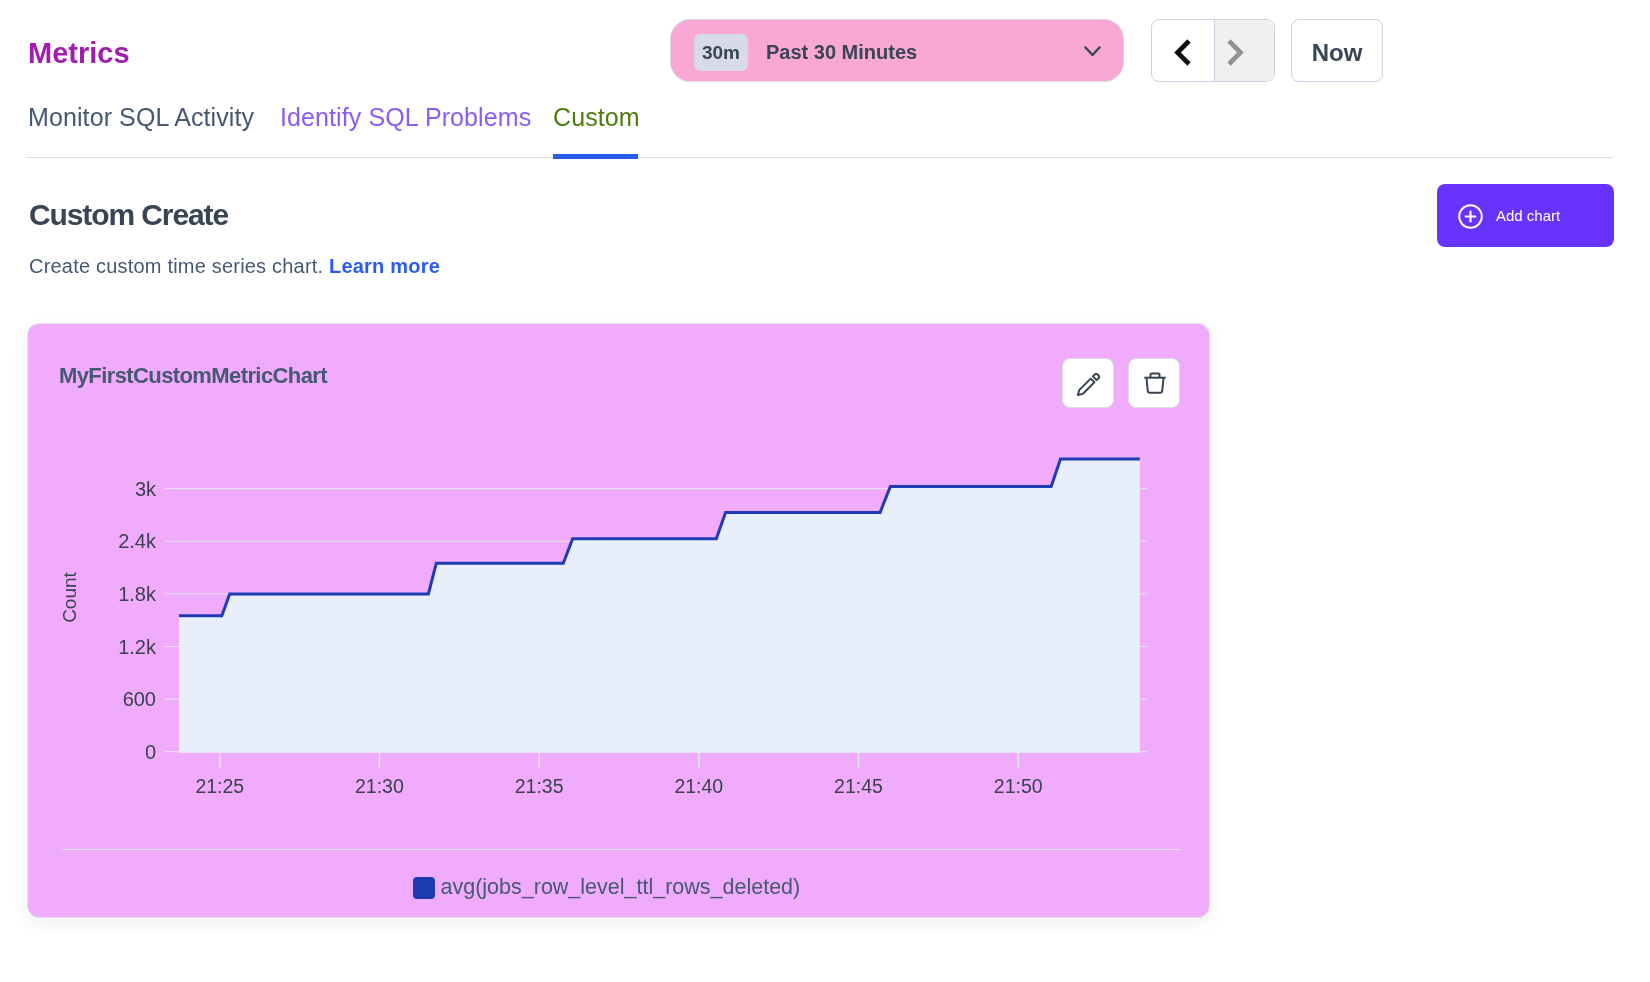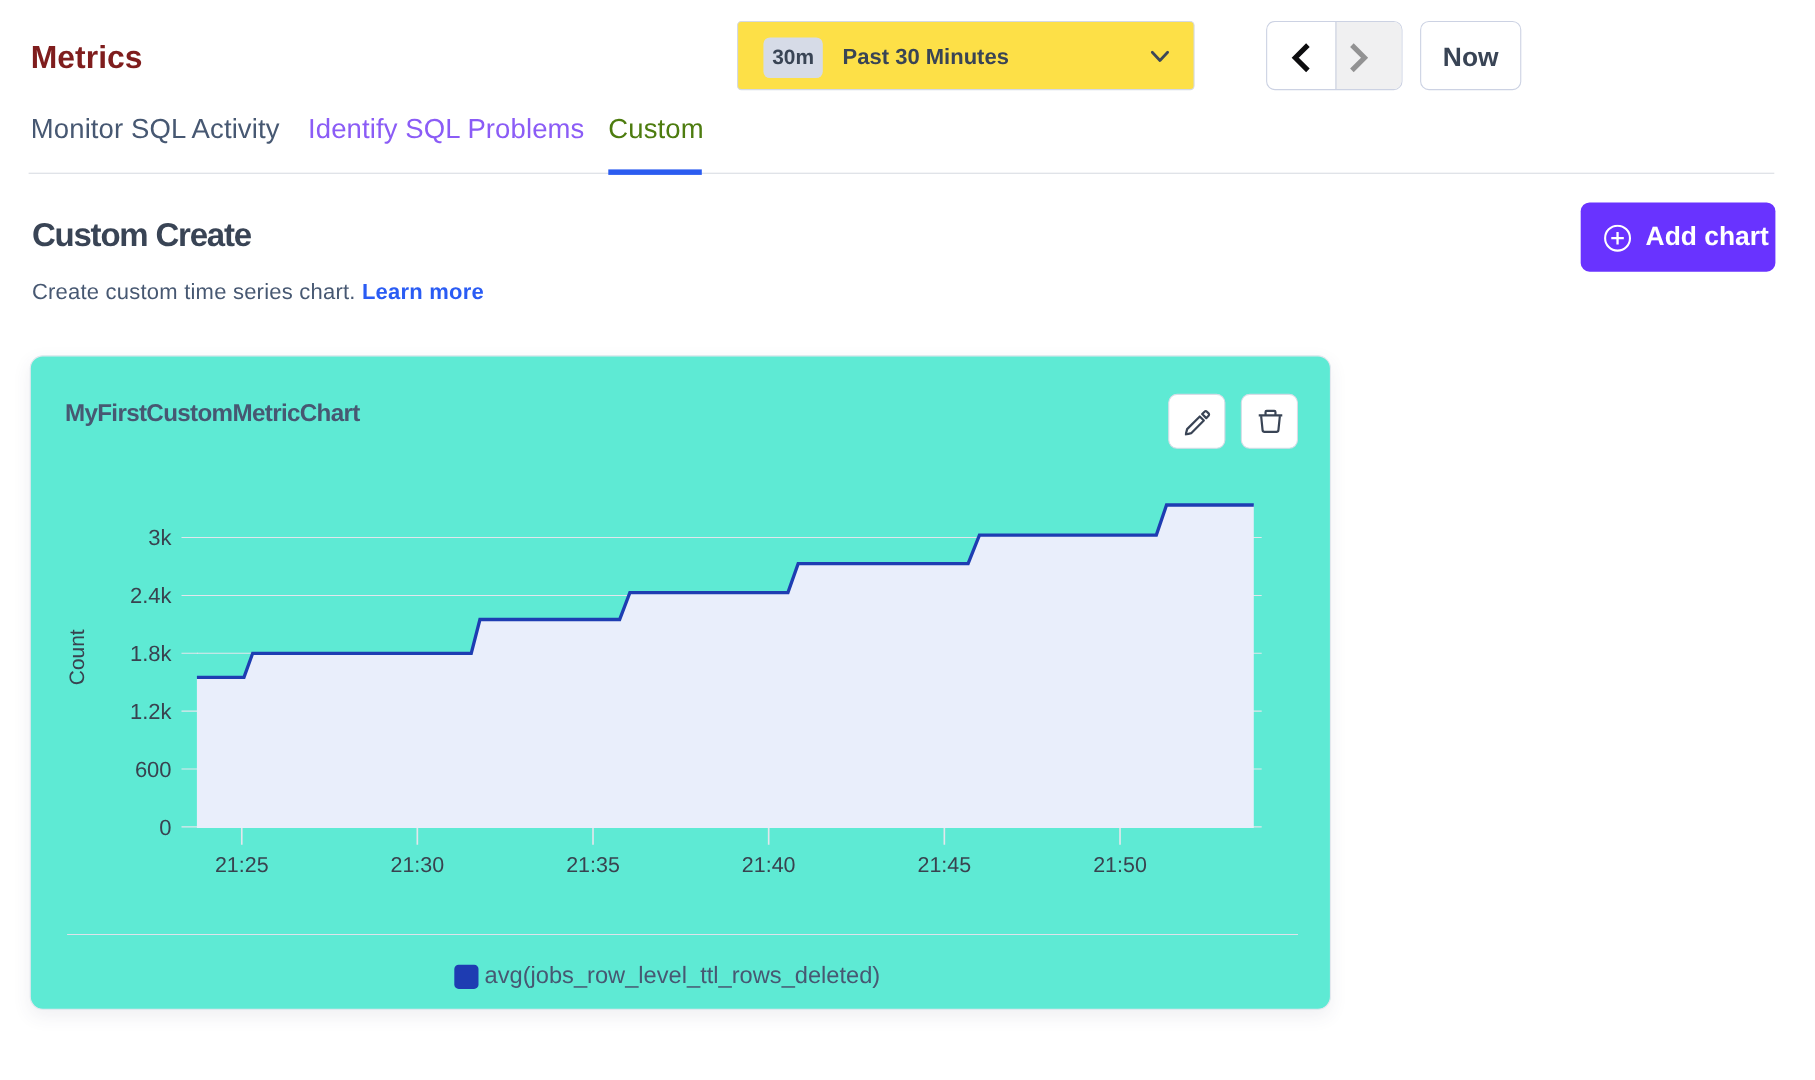--- a/index.html
+++ b/index.html
@@ -3,23 +3,23 @@
 <meta charset="utf-8">
 <style>
   * { margin:0; padding:0; box-sizing:border-box; }
   html,body { width:1650px; height:982px; background:#ffffff; font-family:"Liberation Sans", sans-serif; overflow:hidden; }
   .abs { position:absolute; }
   body { position:relative; }
 </style>
 </head>
 <body>
 
-<div class="abs" style="left:28px; top:36.5px; font-size:29px; font-weight:bold; color:#7f1d1d;">Metrics</div>
+<div class="abs" style="left:28px; top:36.5px; font-size:29px; font-weight:bold; color:#a21caf;">Metrics</div>
 
-<div class="abs" style="left:670px; top:19px; width:416px; height:63px; border:1px solid #d4d9e4; border-radius:4px; background:#fde047;">
+<div class="abs" style="left:670px; top:19px; width:454px; height:63px; border:1px solid #d4d9e4; border-radius:20px; background:#f9a8d4;">
   <div class="abs" style="left:23px; top:14px; width:54px; height:37px; background:#d6dbe7; border-radius:6px; text-align:center; line-height:37px; font-size:19px; font-weight:bold; color:#394455;">30m</div>
   <div class="abs" style="left:95px; top:0; height:61px; line-height:65px; font-size:20px; font-weight:bold; color:#394455;">Past 30 Minutes</div>
   <svg class="abs" style="right:22px; top:26px;" width="17" height="12" viewBox="0 0 17 12">
       <path d="M1.5 1.5 L8.5 9 L15.5 1.5" fill="none" stroke="#3c4858" stroke-width="2.5" stroke-linecap="round" stroke-linejoin="round"></path>
     </svg>
 </div>
 
 <div class="abs" style="left:1151px; top:19px; width:124px; height:63px; border:1px solid #ccd2e3; border-radius:8px; background:#fff; overflow:hidden;">
   <div class="abs" style="left:0; top:0; width:62px; height:61px;">
     <svg class="abs" style="left:21px; top:19px;" width="19" height="27" viewBox="0 0 19 27">
@@ -44,24 +44,24 @@
 <div class="abs" style="left:553px; top:154px; width:85px; height:5px; background:#2b5cf0;"></div>
 
 <div class="abs" style="left:29px; top:197.5px; font-size:30px; letter-spacing:-1.1px; font-weight:bold; color:#394455;">Custom Create</div>
 <div class="abs" style="left:29px; top:255px; font-size:20px; letter-spacing:0.2px; color:#475872;">Create custom time series chart. <span style="color:#2a5cf4; font-weight:bold;">Learn more</span></div>
 
 <div class="abs" style="left:1437px; top:184px; width:177px; height:63px; background:#6933ff; border-radius:8px; color:#fff;">
   <svg class="abs" style="left:21px; top:20px;" width="25" height="25" viewBox="0 0 25 25">
       <circle cx="12.5" cy="12.5" r="11.3" fill="none" stroke="#fff" stroke-width="1.9"></circle>
       <path d="M12.5 6.8 v11.4 M6.8 12.5 h11.4" stroke="#fff" stroke-width="2.1"></path>
     </svg>
-  <div class="abs" style="left:59px; top:0; height:63px; line-height:64px; font-size:24px; font-weight:bold;">Add chart</div>
+  <div class="abs" style="left:59px; top:0; height:63px; line-height:64px; font-size:15px; font-weight:normal;">Add chart</div>
 </div>
 
-<div class="abs" style="left:27px; top:323px; width:1183px; height:595px; background:#5eead4; border:1px solid #e4e7ee; border-radius:12px; box-shadow:0 6px 16px rgba(60,70,100,0.08);">
+<div class="abs" style="left:27px; top:323px; width:1183px; height:595px; background:#f0abfc; border:1px solid #e4e7ee; border-radius:12px; box-shadow:0 6px 16px rgba(60,70,100,0.08);">
   <div class="abs" style="left:31px; top:38.5px; font-size:22px; letter-spacing:-0.6px; font-weight:bold; color:#475872;">MyFirstCustomMetricChart</div>
 
   <div class="abs" style="left:1034px; top:34px; width:52px; height:50px; border:1px solid #d7dce6; border-radius:8px; background:#fff;">
     <svg class="abs" style="left:14px; top:12.5px;" width="24" height="24" viewBox="0 0 24 24" fill="none" stroke="#394455" stroke-width="2" stroke-linejoin="round">
       <path d="M0.9 23.1 L2.2 18.1 L13.7 6.6 L17.4 10.3 L5.9 21.8 Z"></path>
       <path d="M15.9 4.4 l2.1-2.1 c.6-.6 1.6-.6 2.2 0 l1.5 1.5 c.6.6.6 1.6 0 2.2 l-2.1 2.1 z"></path>
     </svg>
   </div>
 
   <div class="abs" style="left:1100px; top:34px; width:52px; height:50px; border:1px solid #d7dce6; border-radius:8px; background:#fff;">

